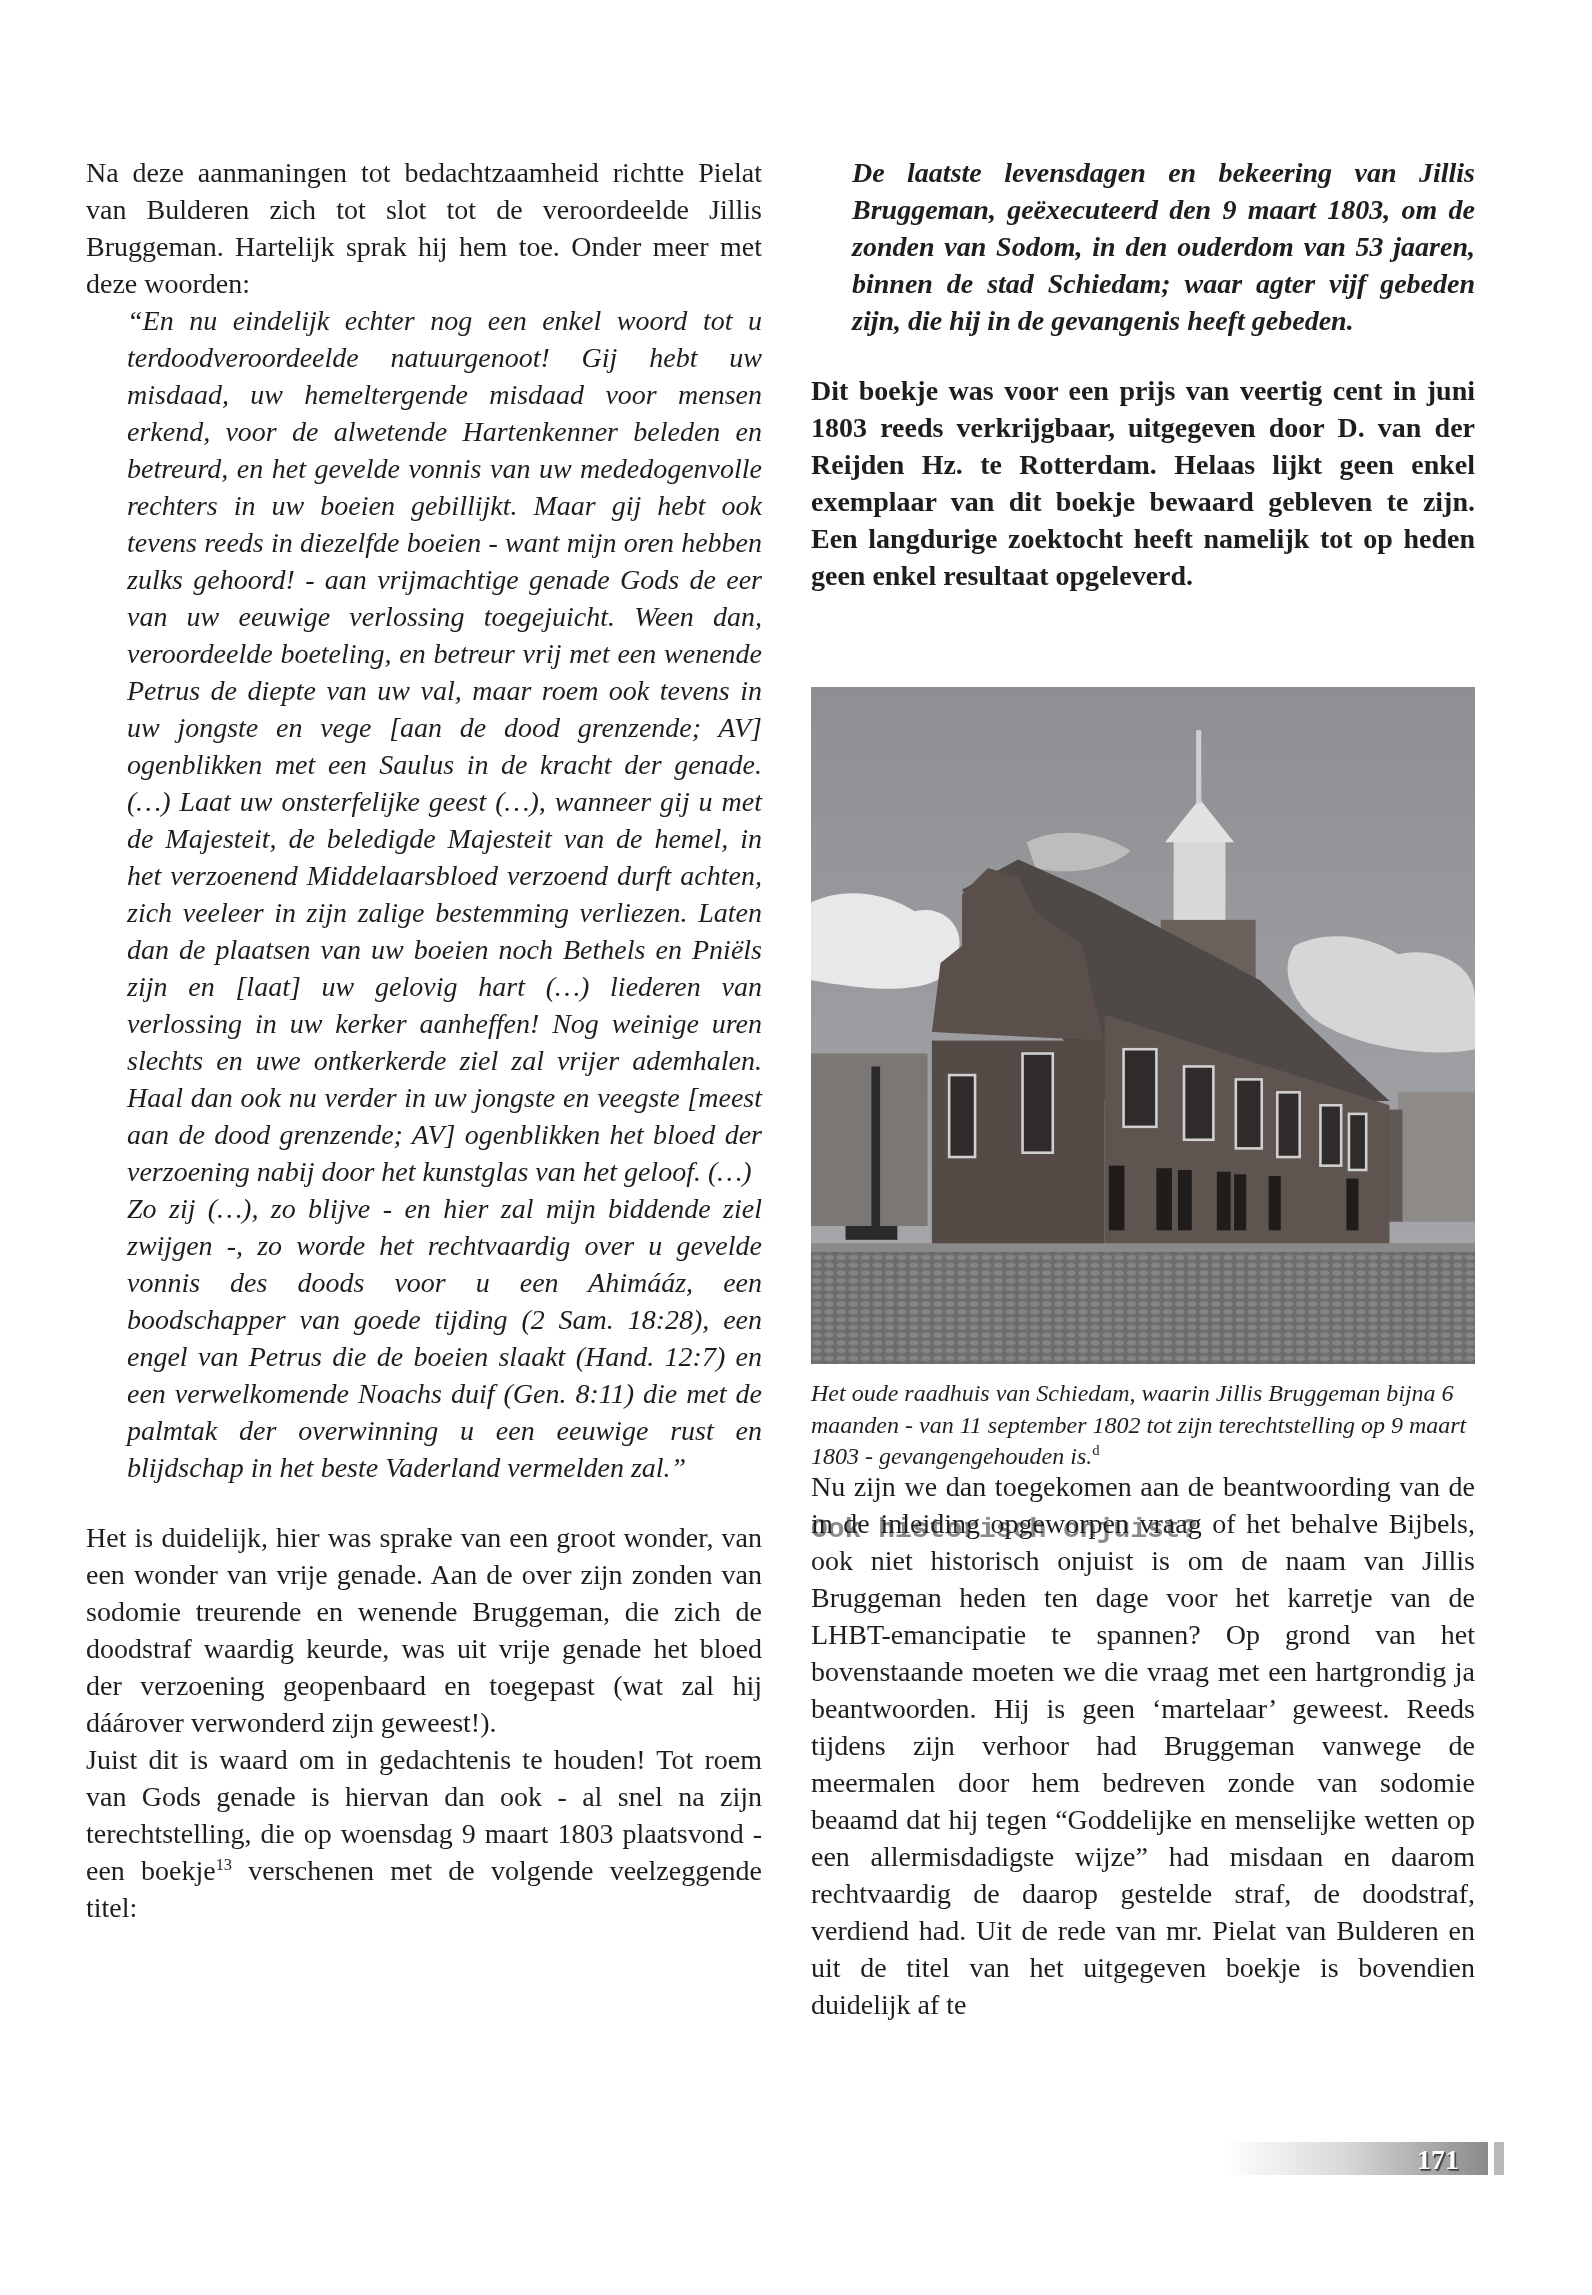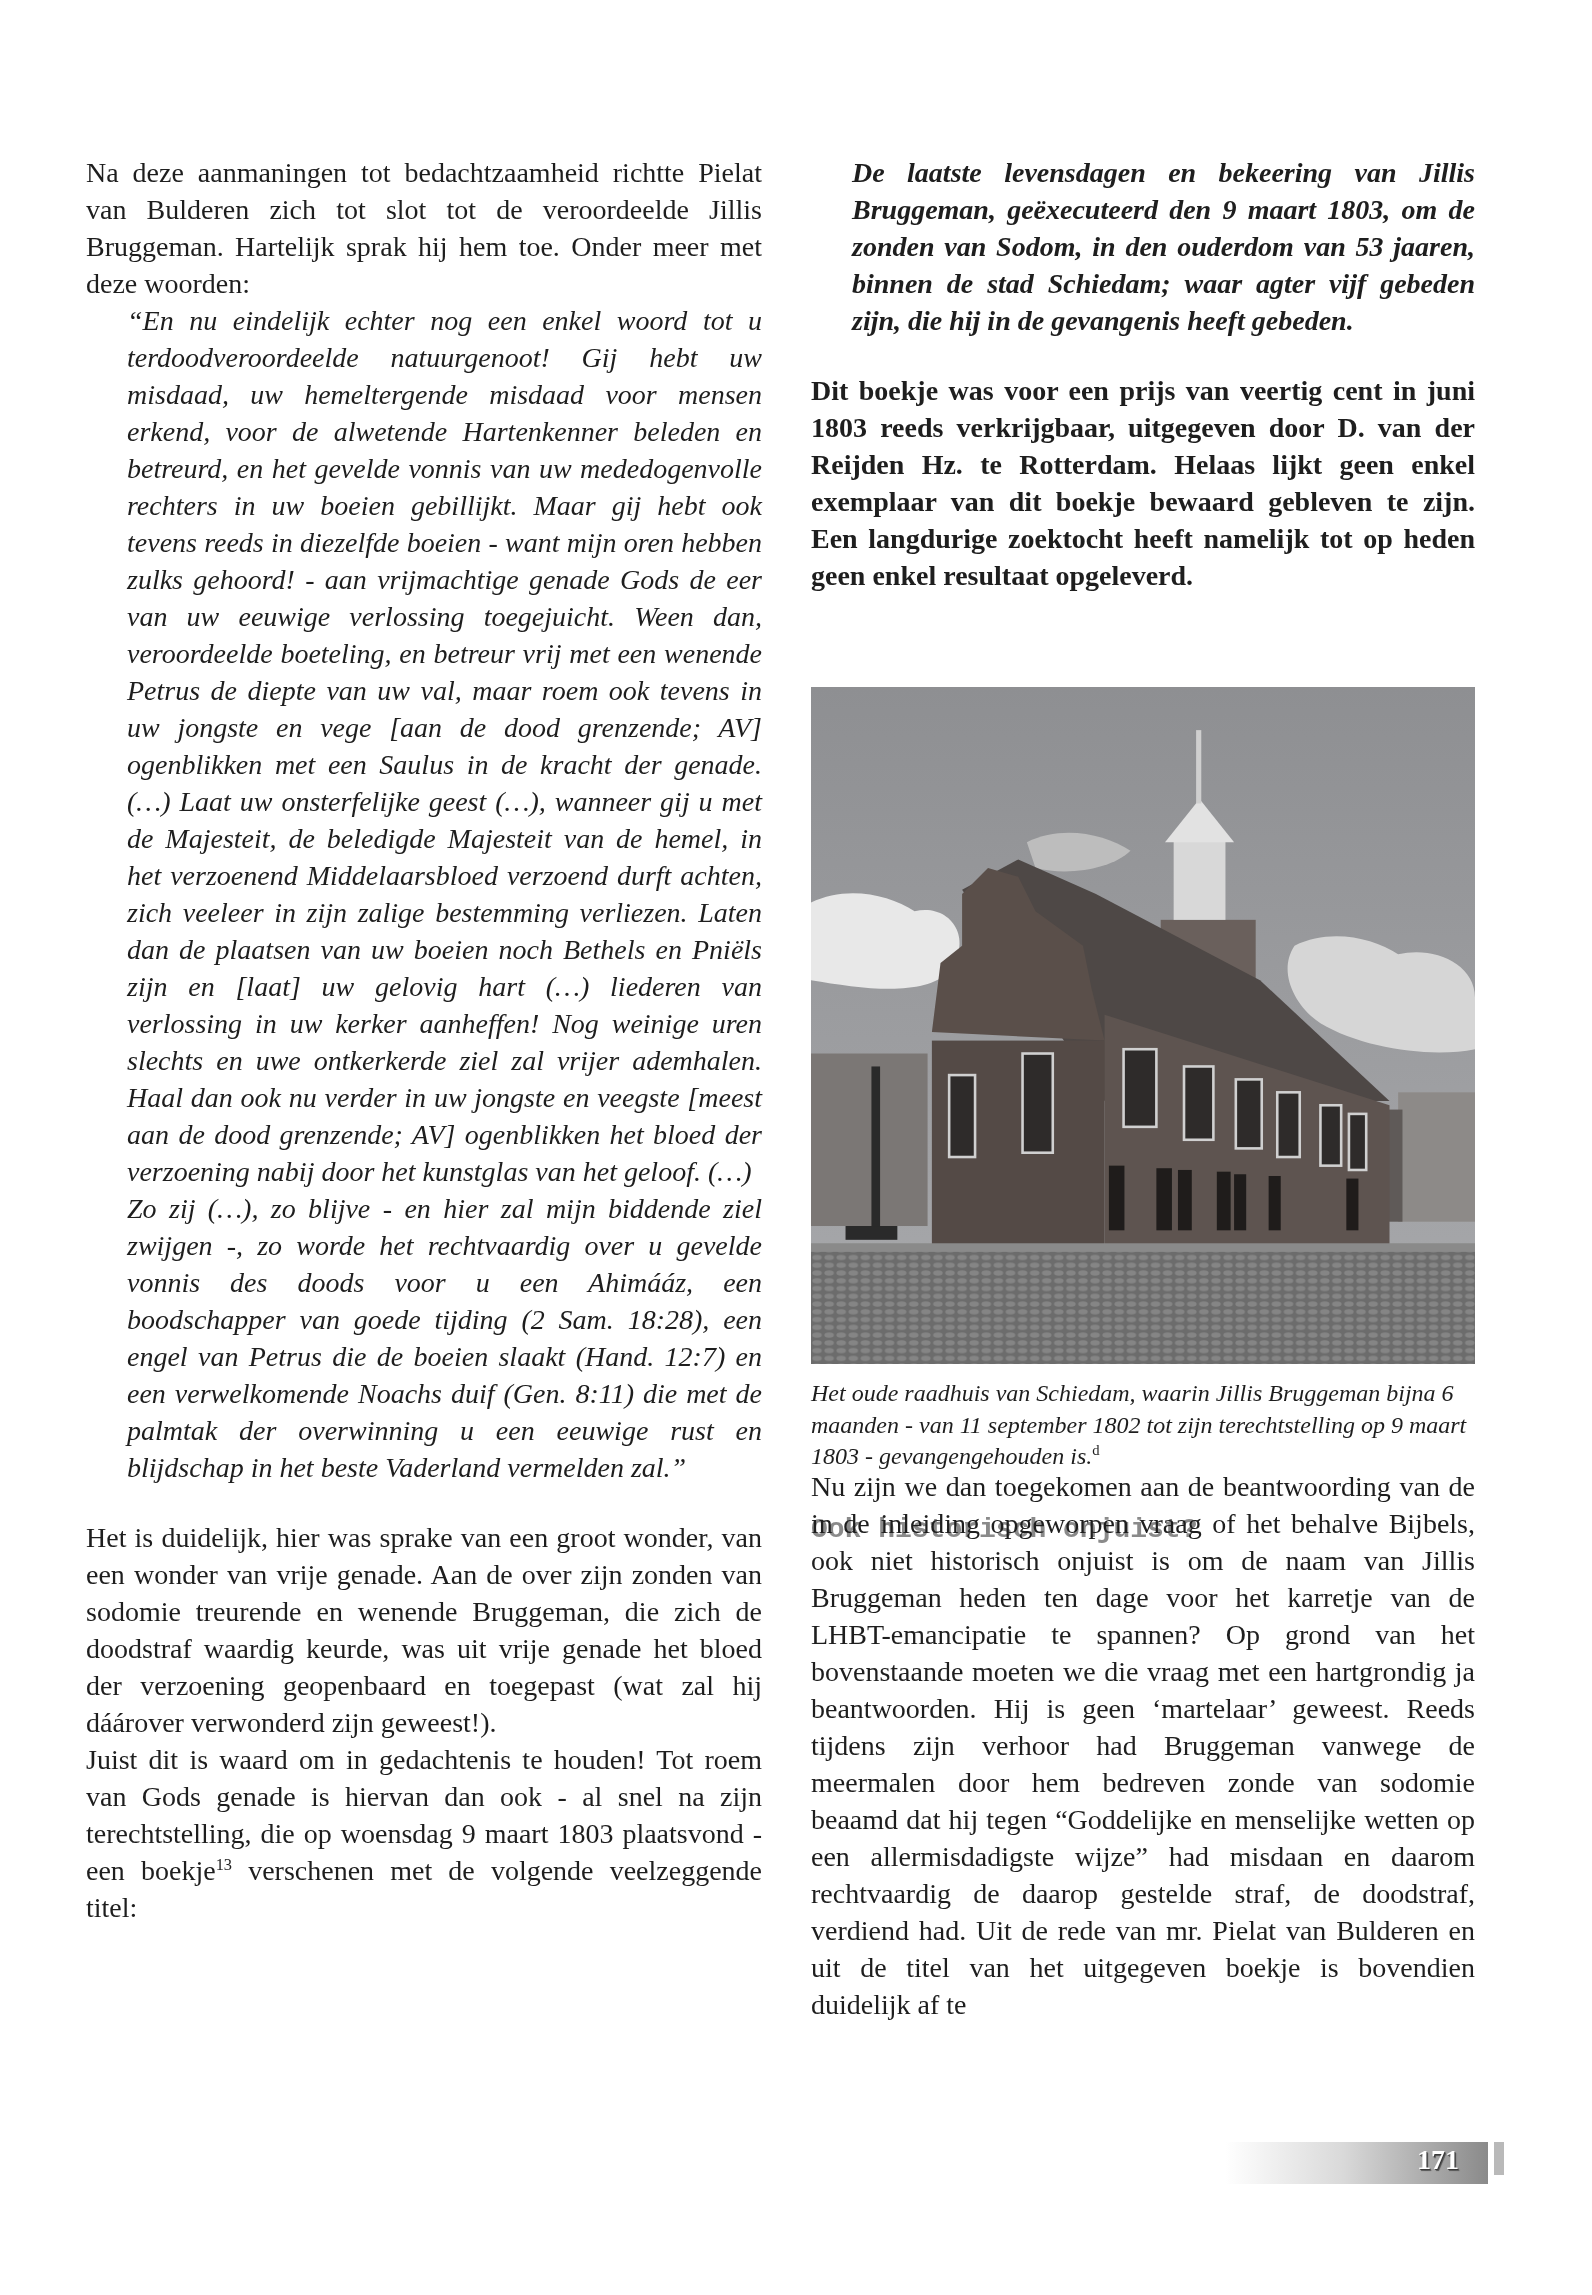--- a/index.html
+++ b/index.html
@@ -12,21 +12,21 @@
   .quote { font-style: italic; padding-left: 41px; }
   .quote p { text-align: justify; }
   .gap-after { margin-bottom: 33px; }
   sup { font-size: 16.4px; line-height: 0; vertical-align: super; }
   .photo { position: absolute; left: 811px; top: 687px; width: 664px; height: 677px; overflow: hidden; background: #9b9b9d; }
   .photo svg { display: block; width: 100%; height: 100%; }
   .caption { position: absolute; left: 811px; top: 1378px; width: 664px; font-style: italic; font-size: 24px; line-height: 31.5px; text-align: left; color: #1e1e1e; }
   .caption sup { font-size: 14.7px; font-style: normal; }
   .heading { position: absolute; left: 811px; top: 1512px; font-family: Liberation Mono, monospace; font-weight: bold; font-size: 28px; line-height: 35px; color: #8a8a8a; margin: 0; }
   .col-right2 { position: absolute; left: 811px; top: 1468px; width: 664px; }
-  .pagebar { position: absolute; left: 1225px; top: 2142px; width: 263px; height: 42px;
+  .pagebar { position: absolute; left: 1225px; top: 2142px; width: 263px; height: 33px;
              background: linear-gradient(to right, #ffffff 0%, #d9d9d9 45%, #8a8a8a 100%); }
   .pagebar-sep { position: absolute; left: 1494px; top: 2142px; width: 10.4px; height: 33px; background: #b9b9b9; }
   .pagenum { position: absolute; right: 29px; top: 0.9px; font-family: "Liberation Serif", serif; font-weight: bold; font-size: 28px; line-height: 33px; color: #ffffff; text-shadow: 0.9px 0.9px 0 #3a3a3a, 1.7px 1.7px 0.9px #555; }
 </style>
 </head>
 <body>
 
 <div class="col col-left">
   <p>Na deze aanmaningen tot bedachtzaamheid richtte Pielat van Bulderen zich tot slot tot de veroordeelde Jillis Bruggeman. Hartelijk sprak hij hem toe. Onder meer met deze woorden:</p>
   <div class="quote">

